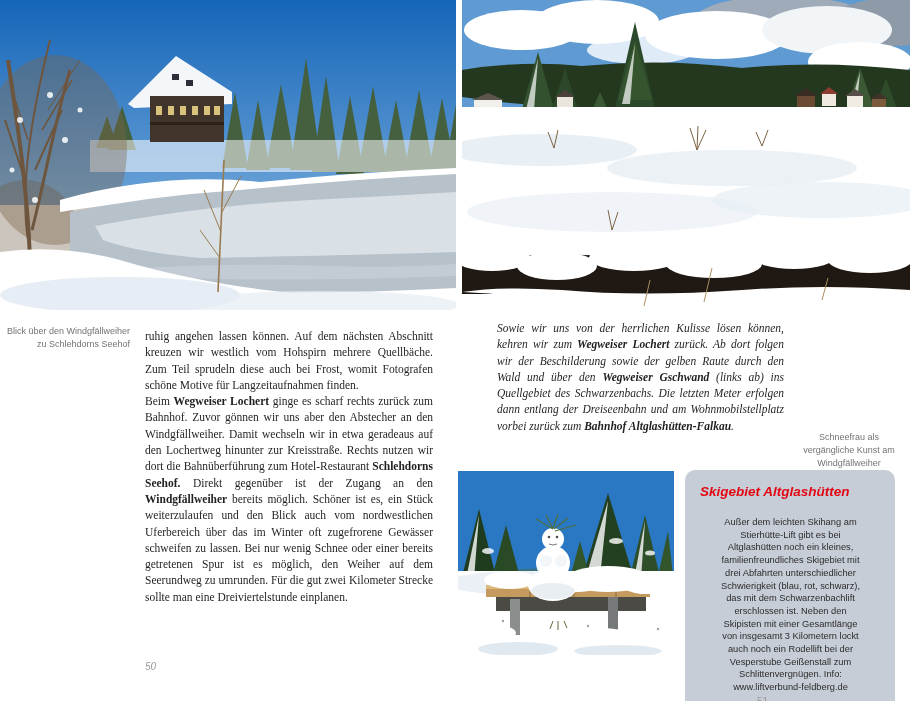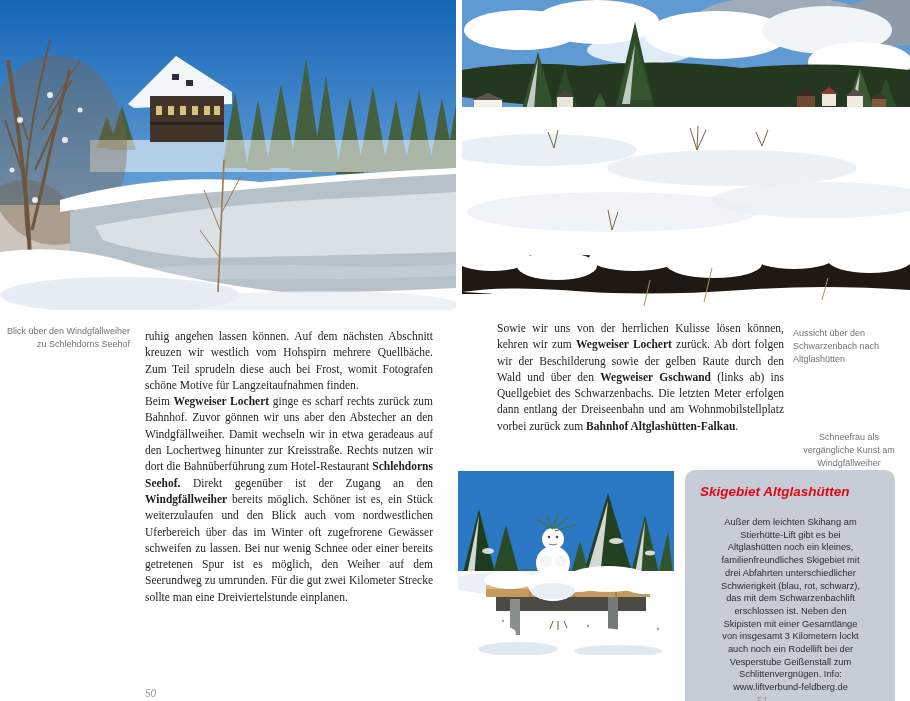--- a/index.html
+++ b/index.html
@@ -9,34 +9,34 @@
   .photo-left{left:0;top:0;width:456px;height:310px;}
   .photo-right{left:462px;top:0;width:448px;height:310px;}
   .photo-snowman{left:458px;top:471px;width:216px;height:184px;}
   .caption{position:absolute;font-family:"Liberation Sans", sans-serif;
            font-size:9px;line-height:13px;color:var(--caption_text,#737373);}
   .caption-left{left:0;top:325px;width:130px;text-align:right;}
   .caption-margin-1{left:793px;top:327px;width:112px;text-align:left;}
   .caption-margin-2{left:793px;top:431px;width:112px;text-align:center;}
   .column{position:absolute;}
   .column-left{left:145px;top:328px;width:288px;}
-  .column-right{left:497px;top:320px;width:287px;}
+  .column-right{left:497px;top:320px;width:287px;font-style:italic;}
   .column p{margin:0;font-size:11.5px;line-height:16.3px;text-align:justify;
             color:var(--body_text,#1f1f1f);}
   .column p .bold{font-weight:bold;}
   .infobox{position:absolute;left:685px;top:470px;width:210px;min-height:185px;
            box-sizing:border-box;background:var(--box_bg,#c7cdd6);border-radius:10px;
            padding:13px 14px 8px 15px;}
   .infobox h3{margin:0 0 7px 0;font-family:"Liberation Sans", sans-serif;
               font-size:13.5px;line-height:17px;font-weight:bold;color:var(--accent,#e30613);font-style:italic;}
   .infobox p{margin:16px;font-family:Liberation Sans, sans-serif;
              font-size:9.3px;line-height:12.7px;color:#2b2b2b;text-align:center;}
   .page-num{position:absolute;font-family:"Liberation Sans", sans-serif;
             font-size:10px;color:var(--page_number,#9a9a9a);}
-  .page-num-left{left:145px;top:688px;font-style:italic;}
+  .page-num-left{left:145px;top:661px;font-style:italic;}
   .page-num-right{left:757px;top:696px;}
 </style>
 </head>
 <body>
 
 <div class="spread">
 
   <svg class="photo photo-left" viewBox="0 0 456 310" preserveAspectRatio="none">
     <defs>
       <linearGradient id="skyL" x1="0" y1="0" x2="0" y2="1">
@@ -212,21 +212,20 @@
 
   <div class="column column-left">
     <p><span>ruhig angehen lassen können. Auf dem nächsten Abschnitt kreuzen wir westlich vom Hohspirn mehrere Quellbäche. Zum Teil sprudeln diese auch bei Frost, womit Fotografen schöne Motive für Langzeitaufnahmen finden.</span></p>
     <p><span>Beim </span><span class="bold">Wegweiser Lochert</span><span> ginge es scharf rechts zurück zum Bahnhof. Zuvor gönnen wir uns aber den Abstecher an den Windgfällweiher. Damit wechseln wir in etwa geradeaus auf den Lochertweg hinunter zur Kreisstraße. Rechts nutzen wir dort die Bahnüberführung zum Hotel-Restaurant </span><span class="bold">Schlehdorns Seehof.</span><span> Direkt gegenüber ist der Zugang an den </span><span class="bold">Windgfällweiher</span><span> bereits möglich. Schöner ist es, ein Stück weiterzulaufen und den Blick auch vom nordwestlichen Uferbereich über das im Winter oft zugefrorene Gewässer schweifen zu lassen. Bei nur wenig Schnee oder einer bereits getretenen Spur ist es möglich, den Weiher auf dem Seerundweg zu umrunden. Für die gut zwei Kilometer Strecke sollte man eine Dreiviertelstunde einplanen.</span></p>
   </div>
 
   <div class="column column-right">
     <p><span>Sowie wir uns von der herrlichen Kulisse lösen können, kehren wir zum </span><span class="bold">Wegweiser Lochert</span><span> zurück. Ab dort folgen wir der Beschilderung sowie der gelben Raute durch den Wald und über den </span><span class="bold">Wegweiser Gschwand</span><span> (links ab) ins Quellgebiet des Schwarzenbachs. Die letzten Meter erfolgen dann entlang der Dreiseenbahn und am Wohnmobilstellplatz vorbei zurück zum </span><span class="bold">Bahnhof Altglashütten-Falkau</span><span>.</span></p>
   </div>
 
-  <div class="caption caption-margin-1">Aussicht über den Schwarzenbach nach Altglashütten</div>
   <div class="caption caption-margin-2">Schneefrau als vergängliche Kunst am Windgfällweiher</div>
 
   <svg class="photo photo-snowman" viewBox="0 0 216 184" preserveAspectRatio="none">
     <rect x="0" y="0" width="216" height="112" fill="#2a78c4"></rect>
     <g>
       <path d="M0,112 Q50,92 110,100 Q170,90 216,104 L216,112 Z" fill="#486b49" opacity="0.6"></path>
       <polygon points="2,114 40,114 21,38" fill="#1f3d1e"></polygon>
       <polygon points="32,114 64,114 48,54" fill="#2a4a26"></polygon>
       <polygon points="122,114 178,114 150,22" fill="#234120"></polygon>
       <polygon points="170,114 204,114 187,44" fill="#2d4e28"></polygon>

